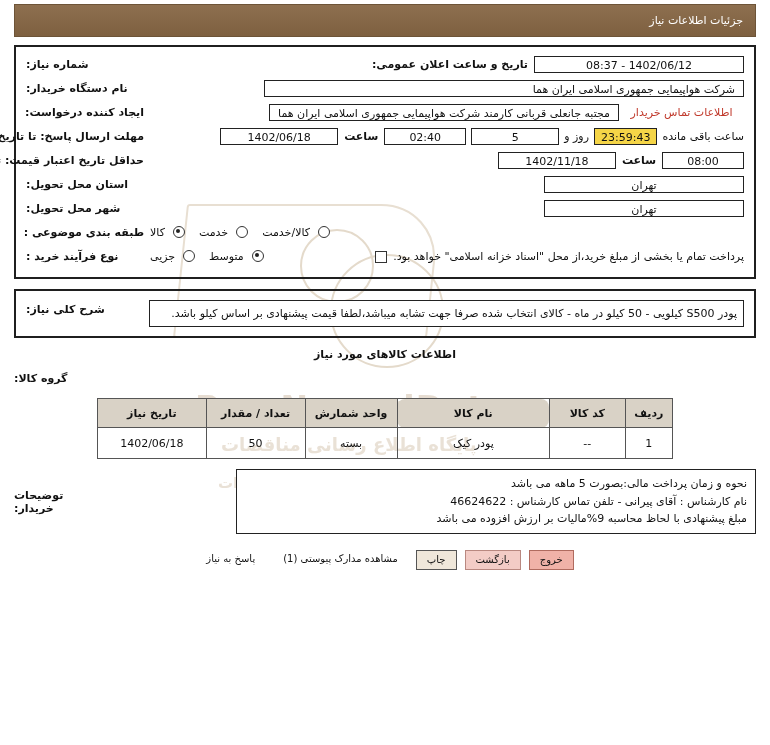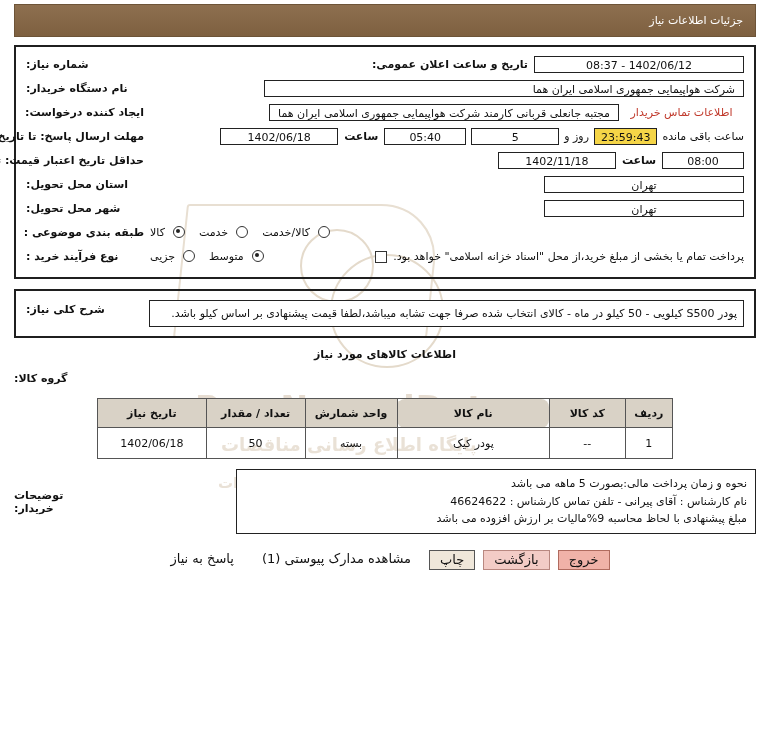--- a/index.html
+++ b/index.html
@@ -268,21 +268,21 @@
     z-index: 1;
     display: flex;
     justify-content: center;
     align-items: center;
     gap: 8px;
     margin-top: 16px;
   }
   .btn {
     border: 1px solid #555;
     background: #efe7da;
-    font-size: 13px;
+    font-size: 10px;
     height: 20px;
     line-height: 18px;
     padding: 0 10px;
     box-sizing: border-box;
     cursor: pointer;
     white-space: nowrap;
     font-family: inherit;
     color: #111;
   }
   .btn.plain {
@@ -340,21 +340,21 @@
         <div class="fld right" style="width:350px; padding-right:8px;">مجتبه جانعلی قربانی کارمند شرکت هواپیمایی جمهوری اسلامی ایران هما</div>
         <div class="spacer"></div>
         <div class="lbl lbl-w1">ایجاد کننده درخواست:</div>
       </div>
 
       <div class="row">
         <span class="small-txt">ساعت باقی مانده</span>
         <span class="countdown" style="margin:0 5px;">23:59:43</span>
         <span class="small-txt">روز و</span>
         <div class="fld" style="width:88px; margin:0 5px;">5</div>
-        <div class="fld" style="width:82px;">05:40</div>
+        <div class="fld" style="width:82px;">02:40</div>
         <span class="inline-lbl">ساعت</span>
         <div class="fld" style="width:118px;">1402/06/18</div>
         <div class="spacer"></div>
         <div class="lbl lbl-w1" style="line-height:1.25;">مهلت ارسال پاسخ: تا تاریخ:</div>
       </div>
 
       <div class="row">
         <div class="fld" style="width:82px;">08:00</div>
         <span class="inline-lbl">ساعت</span>
         <div class="fld" style="width:118px;">1402/11/18</div>

